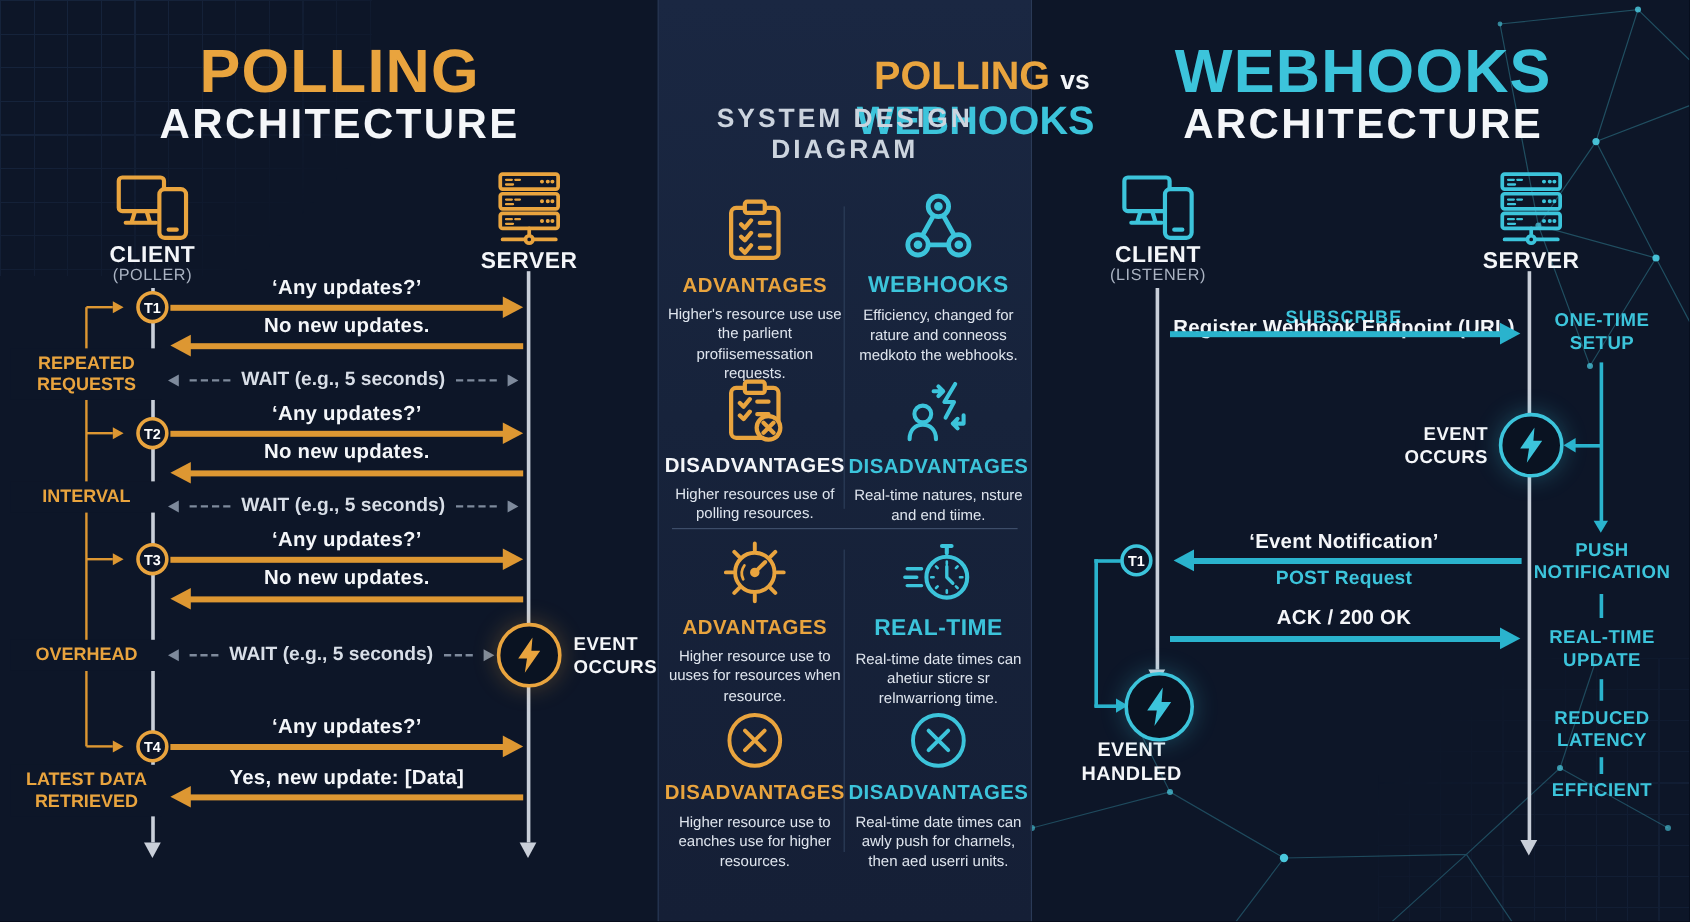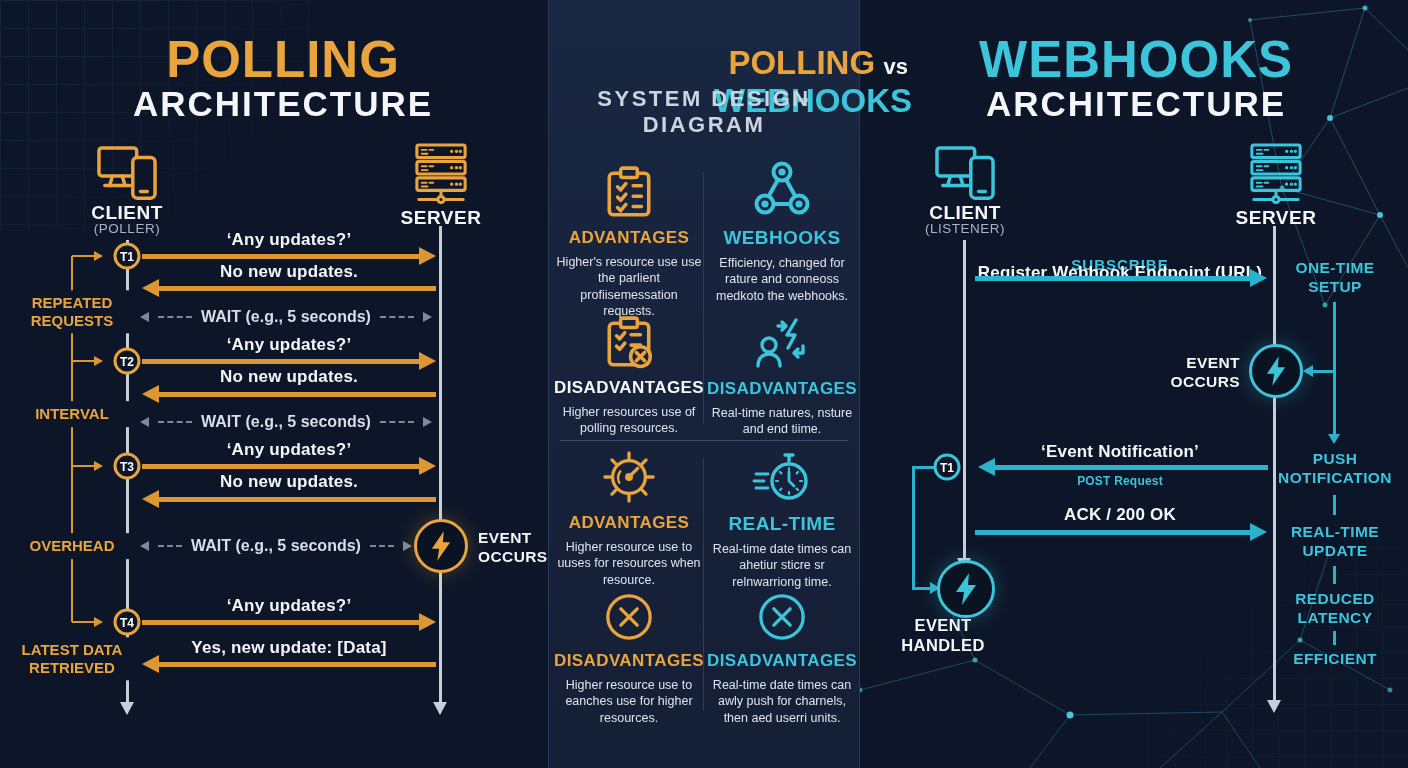--- a/index.html
+++ b/index.html
@@ -69,21 +69,21 @@
   .arrow .shaft{position:absolute;top:6.5px;height:5px;background:currentColor;}
   .arrow.right .shaft{left:0;right:15px;}
   .arrow.right::after{content:"";position:absolute;right:0;top:0;
     border-top:9px solid transparent;border-bottom:9px solid transparent;border-left:17px solid currentColor;}
   .arrow.left .shaft{left:15px;right:0;}
   .arrow.left::after{content:"";position:absolute;left:0;top:0;
     border-top:9px solid transparent;border-bottom:9px solid transparent;border-right:17px solid currentColor;}
 
   
   .msg{position:absolute;text-align:center;color:var(--white);font-size:17px;font-weight:600;letter-spacing:.2px;}
-  .msg.cy{color:var(--cyan);font-weight:700;font-size:12px;}
+  .msg.cy{color:var(--cyan);font-weight:700;font-size:16px;}
   .msg.small-cy{color:var(--cyan);font-weight:800;font-size:15px;letter-spacing:1px;margin-top:27px;}
 
   
   .wait{position:absolute;display:flex;align-items:center;gap:9px;color:#d8dee7;font-size:16px;font-weight:600;height:22px;}
   .wait .dash{flex:1;border-top:2px dashed var(--waitln);height:0;}
   .wait .ah-l{width:0;height:0;border-top:5.5px solid transparent;border-bottom:5.5px solid transparent;border-right:9px solid var(--waitln);}
   .wait .ah-r{width:0;height:0;border-top:5.5px solid transparent;border-bottom:5.5px solid transparent;border-left:9px solid var(--waitln);}
 
   
   .side-label{position:absolute;transform:translate(-50%,-50%);width:126px;background:var(--bg);

